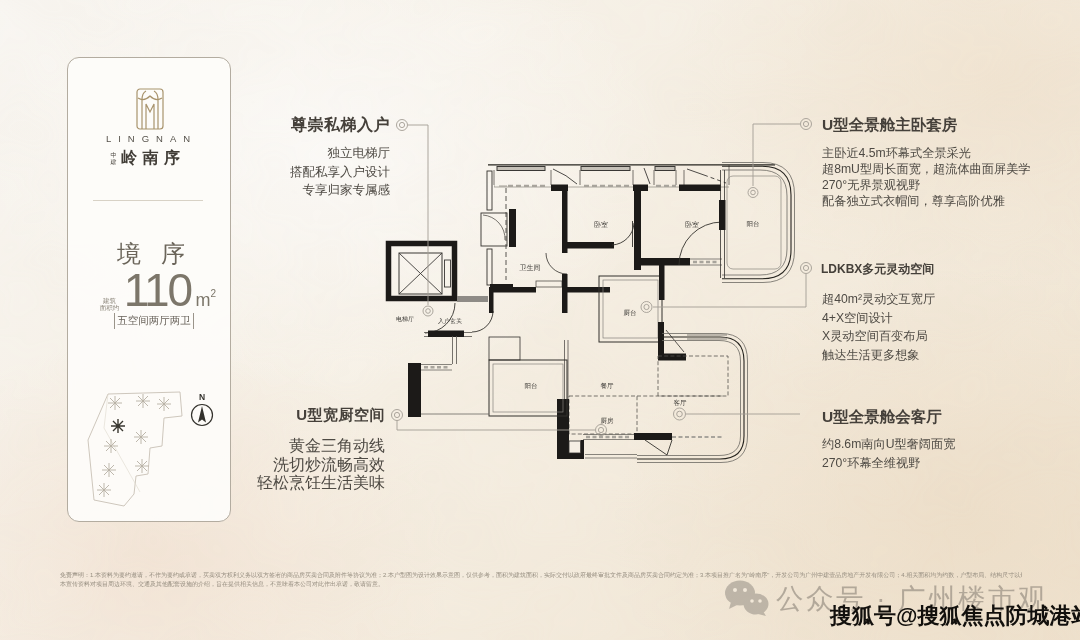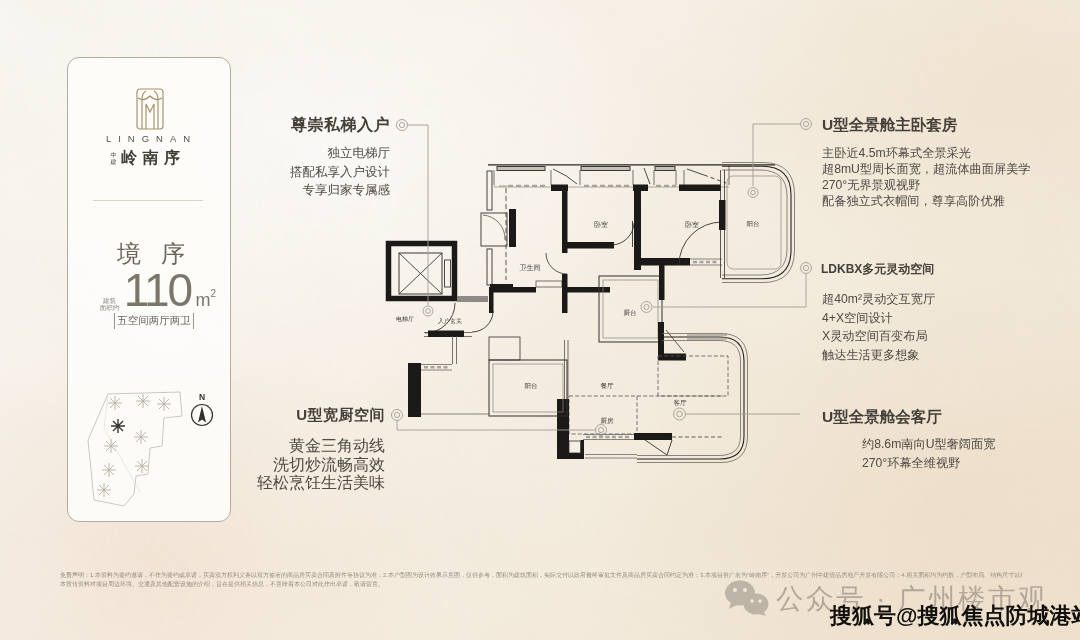--- a/index.html
+++ b/index.html
@@ -321,21 +321,21 @@
 <div class="abs ann-title" style="left:822px;top:115px;font-size:15.5px;">U型全景舱主卧套房</div>
 
 <div class="abs ann-body" style="left:822px;top:145px;font-size:12.2px;line-height:16px;">主卧近4.5m环幕式全景采光<br>超8mU型周长面宽，超流体曲面屏美学<br>270°无界景观视野<br>配备独立式衣帽间，尊享高阶优雅</div>
 
 <div class="abs ann-title" style="left:821px;top:261px;font-size:12px;">LDKBX多元灵动空间</div>
 
 <div class="abs ann-body" style="left:822px;top:290px;font-size:12.2px;line-height:18.7px;">超40m²灵动交互宽厅<br>4+X空间设计<br>X灵动空间百变布局<br>触达生活更多想象</div>
 
 <div class="abs ann-title" style="left:822px;top:407px;font-size:15.5px;">U型全景舱会客厅</div>
 
-<div class="abs ann-body" style="left:822px;top:435px;font-size:12.2px;line-height:18.7px;margin-left:40px;">约8.6m南向U型奢阔面宽<br>270°环幕全维视野</div>
+<div class="abs ann-body" style="left:822px;top:435px;font-size:12.2px;line-height:18.7px;">约8.6m南向U型奢阔面宽<br>270°环幕全维视野</div>
 
 <div class="abs" style="left:60px;top:571px;width:962px;font-size:6px;color:#968e80;white-space:nowrap;overflow:hidden;">免责声明：1.本资料为要约邀请，不作为要约或承诺，买卖双方权利义务以双方签署的商品房买卖合同及附件等协议为准；2.本户型图为设计效果示意图，仅供参考，面积为建筑面积，实际交付以政府最终审批文件及商品房买卖合同约定为准；3.本项目推广名为"岭南序"，开发公司为广州中建壹品房地产开发有限公司；4.相关面积均为约数，户型布局、结构尺寸以最终政府部门审批的图纸为准；5.本资料制作时间为2024年，因时间、市场、政策等因素变化，所载内容仅供参考，敬请留意最新资料；6.部分图片来源于网络，如有侵权请联系删除。</div>
 
 <div class="abs" style="left:60px;top:579.5px;width:420px;font-size:6px;color:#968e80;white-space:nowrap;overflow:hidden;">本宣传资料对项目周边环境、交通及其他配套设施的介绍，旨在提供相关信息，不意味着本公司对此作出承诺，敬请留意。</div>
 
 <svg class="abs" style="left:723px;top:580px" width="48" height="36" viewBox="0 0 48 36" fill="#8c867d" opacity="0.5">
   <ellipse cx="17" cy="13" rx="15" ry="12.5"></ellipse>
   <path d="M8,22 l-2,7 l8,-4 z"></path>
   <ellipse cx="33" cy="24" rx="12.5" ry="10.5"></ellipse>
   <path d="M40,31 l3,5 l-8,-2 z"></path>

